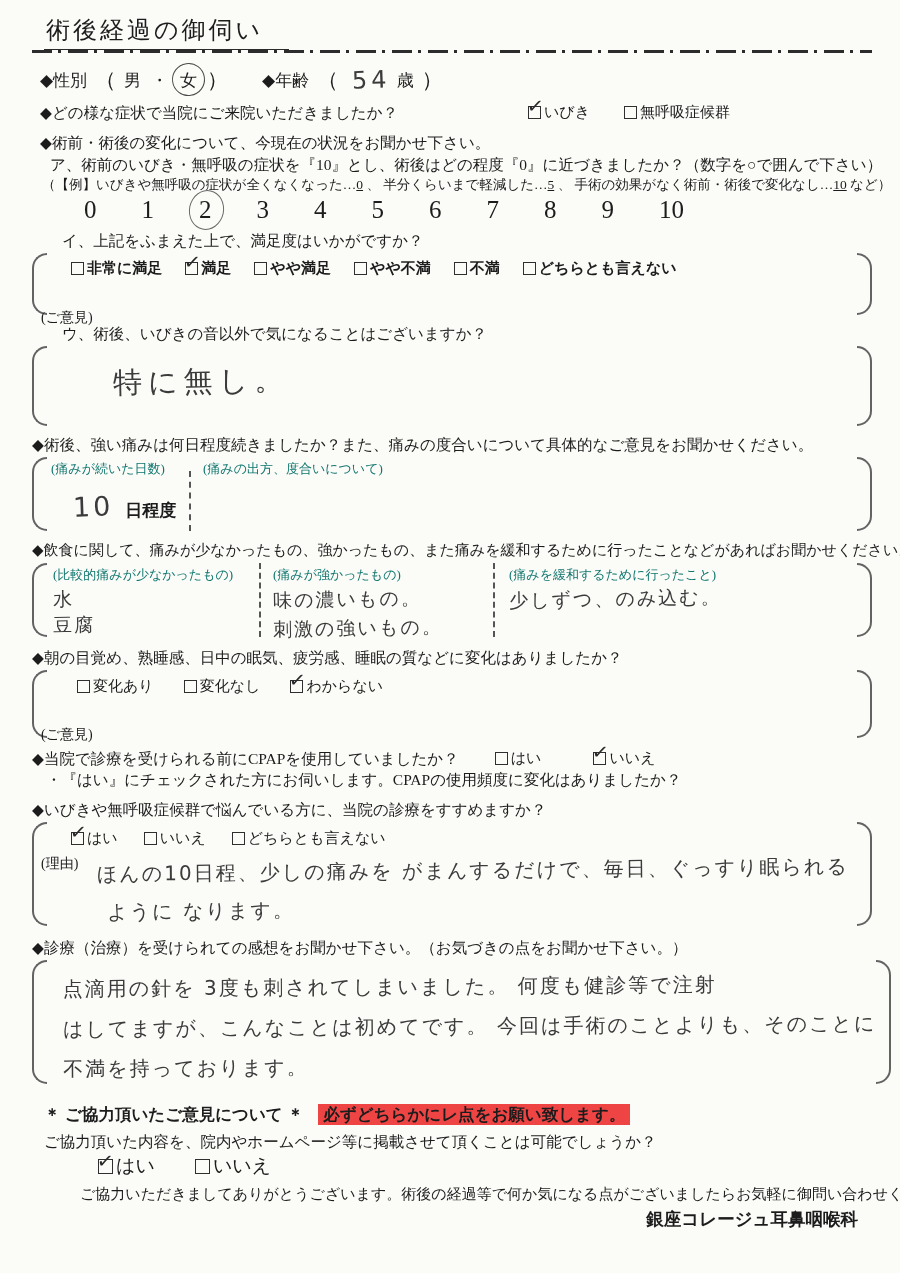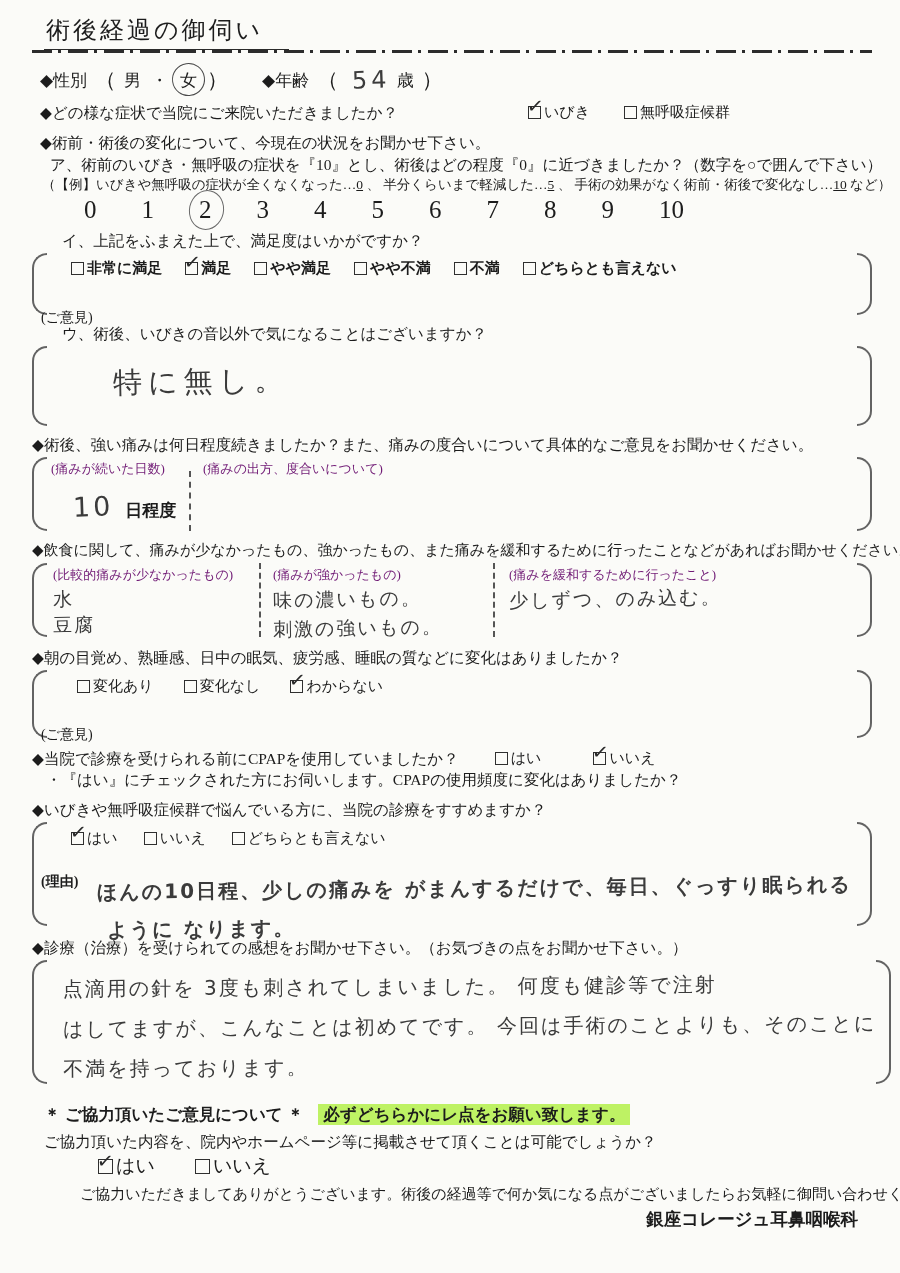--- a/index.html
+++ b/index.html
@@ -13,21 +13,21 @@
   .page { width:900px; height:1273px; overflow:hidden; padding:14px 28px 0 32px; position:relative; }
 
   
   .title-row { height:34px; margin-left:12px; }
   .title { font-size:24px; letter-spacing:3px; border-bottom:1.6px solid #2a2a2a; padding:0 26px 3px 2px; display:inline-block; }
   .dashdot { height:3px; margin-top:2px;
     background:repeating-linear-gradient(90deg,#2c2c2c 0 20px,transparent 20px 26px,#2c2c2c 26px 29px,transparent 29px 36px); }
 
   
   .h  { font-size:15.5px; line-height:21px; white-space:nowrap; }
-  .small-label { font-size:13px; line-height:18px; color:#701a75; }
+  .small-label { font-size:13px; line-height:18px; color:#0f766e; }
 
   
   .profile-row { margin:13px 0 0 8px; height:28px; font-size:17px; display:flex; align-items:center; }
   .profile-row .paren { font-size:21px; padding:0 8px; }
   .profile-row .gap { width:26px; }
   .profile-row .sep { padding:0 10px; }
   .circ { position:relative; display:inline-block; padding:0 2px; }
   .circ.checked::before { content:""; position:absolute; inset:-6px -6px -4px -6px; border:1.6px solid #4a4a4a; border-radius:50%; transform:rotate(-8deg); }
   .hw { font-family:"DejaVu Sans",sans-serif; color:#3b3b3b; }
   .age-val { font-size:24px; letter-spacing:4px; padding:0 6px; transform:rotate(-2deg); display:inline-block; }
@@ -92,31 +92,31 @@
   .sleep .opts { display:flex; gap:30px; padding:6px 0 0 30px; }
 
   .cpap-q { margin:10px 0 0 0; display:flex; }
   .cpap-q .opts { display:flex; gap:52px; margin-left:36px; }
   .cpap-note { margin:0 0 0 14px; }
   .cpap-opts2 { margin:0 0 0 32px; display:flex; gap:42px; }
 
   .rec-h { margin:9px 0 0 0; }
   .brk-box.rec { height:104px; }
   .rec .opts { display:flex; gap:26px; padding:6px 0 0 24px; }
-  .reason-row { display:flex; margin-top:20px;font-weight:bold; }
+  .reason-row { display:flex; margin-top:2px; }
   .reason-label { font-size:14px; width:48px; flex:none; padding-top:4px; margin-left:-6px; }
   .reason-text { font-size:20px; line-height:38px; letter-spacing:2px; transform:rotate(-0.6deg); padding-left:8px; white-space:nowrap; }
   .reason-text .l2 { padding-left:10px; }
 
   .imp-h { margin:11px 0 0 0; }
   .brk-box.imp { height:124px; }
   .imp-lines { padding:6px 0 0 16px; font-size:20px; line-height:40px; letter-spacing:2px; transform:rotate(-0.4deg); white-space:nowrap; }
 
   .ast-row { margin:20px 0 0 12px; font-family:"Liberation Sans","DejaVu Sans",sans-serif; font-size:16.5px; font-weight:bold; height:24px; }
-  .ast-row .hl { background:#bef264; padding:1px 5px 2px 5px; margin-left:10px; }
+  .ast-row .hl { background:#ef4444; padding:1px 5px 2px 5px; margin-left:10px; }
   .pub-q { margin:3px 0 0 12px; }
   .pub-opts { margin:2px 0 0 66px; display:flex; gap:40px; height:26px; }
   .pub-opts .opt { font-size:19px; line-height:24px; }
   .pub-opts .cb { width:15px; height:15px; vertical-align:-2px; }
   .thanks { margin:4px 0 0 48px; font-size:15px; line-height:21px; white-space:nowrap; }
   .clinic { margin:2px 14px 0 0; text-align:right; font-family:"Liberation Sans","DejaVu Sans",sans-serif; font-weight:bold; font-size:17.5px; }
 </style>
 </head>
 <body>
 

